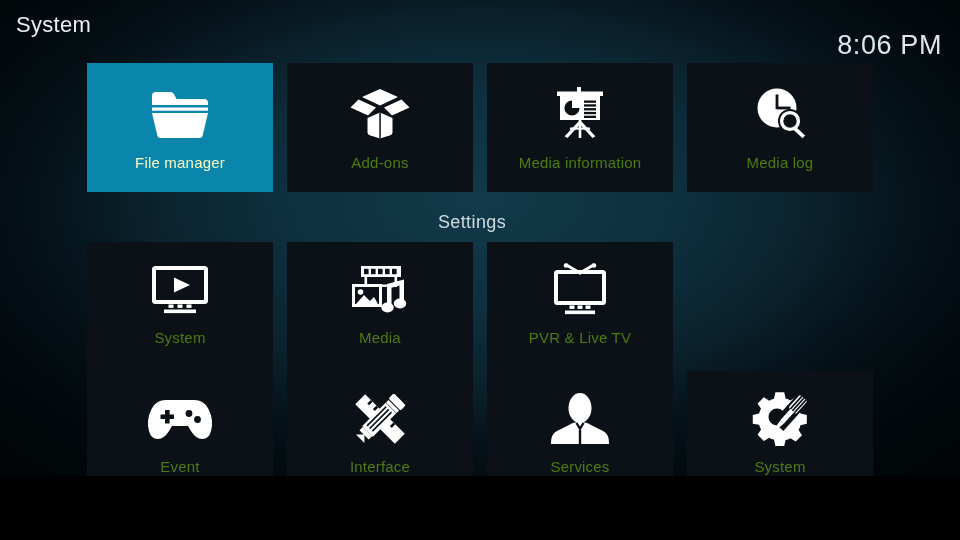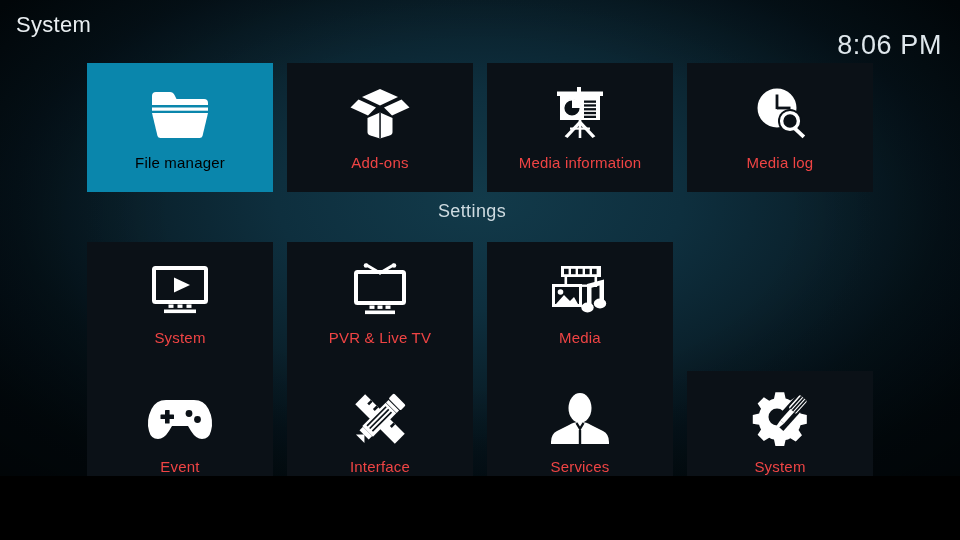--- a/index.html
+++ b/index.html
@@ -104,53 +104,54 @@
     width: 72px;
     display: flex;
     align-items: center;
     justify-content: center;
   }
   #row-mid .tile-icon, #row-bottom .tile-icon { margin-top: 18px; height: 60px; }
 
   .tile-icon svg { display: block; }
   .tile-label {
     margin-top: 9px;
-    color: #ef4444;
+    color: #4d7c0f;
     font-size: 15px;
     font-weight: 400;
     letter-spacing: 0.2px;
     text-align: center;
     white-space: nowrap;
   }
 
   
   .tile.selected {
     background: #0a86ac;
   }
-  .tile.selected .tile-label { color: #000000; text-align: center; }
+  .tile.selected .tile-label { color: #fef9c3; text-align: center; }
   .focus-ring {
     position: absolute;
     left: -16px;
     top: -8px;
     width: 218px;
     height: 145px;
     border: 3px solid #cf3a26;
     box-sizing: border-box;
     pointer-events: none;
     z-index: 4;
   }
 
   
   .settings-band {
     position: absolute;
     left: 0; right: 16px;
     top: 192px;
     height: 50px;
     z-index: 2;
     display: flex;
+    align-items: center;
     justify-content: center;
   }
   .settings-label {
     color: #cfdbe1;
     font-size: 18px;
     font-weight: 400;
     letter-spacing: 0.4px;
     line-height: 1;
     margin-top: 10px;
   }
@@ -251,66 +252,66 @@
         <svg width="66" height="54" viewBox="0 0 66 54" aria-hidden="true">
           <rect x="7" y="5" width="52" height="34" rx="1.5" fill="none" stroke="#ffffff" stroke-width="4"></rect>
           <path fill="#ffffff" d="M27 14.5 L43 22 L27 29.5 Z"></path>
           <rect x="21.5" y="41.5" width="5" height="3.4" fill="#ffffff"></rect>
           <rect x="30.5" y="41.5" width="5" height="3.4" fill="#ffffff"></rect>
           <rect x="39.5" y="41.5" width="5" height="3.4" fill="#ffffff"></rect>
           <rect x="17" y="46.5" width="32" height="3.6" fill="#ffffff"></rect>
         </svg>
       </div>
       <div class="tile-label">System</div>
+    </div>
+
+    <div class="tile">
+      <div class="tile-icon">
+        <svg width="66" height="54" viewBox="0 0 66 54" aria-hidden="true">
+
+          <rect x="14" y="3" width="40" height="11" fill="#ffffff"></rect>
+          <rect x="17" y="5.8" width="4.6" height="5.4" fill="#0b1117"></rect>
+          <rect x="24" y="5.8" width="4.6" height="5.4" fill="#0b1117"></rect>
+          <rect x="31" y="5.8" width="4.6" height="5.4" fill="#0b1117"></rect>
+          <rect x="38" y="5.8" width="4.6" height="5.4" fill="#0b1117"></rect>
+          <rect x="45" y="5.8" width="4.6" height="5.4" fill="#0b1117"></rect>
+          <rect x="17.5" y="14" width="2.6" height="10" fill="#ffffff"></rect>
+          <rect x="47.5" y="14" width="2.6" height="10" fill="#ffffff"></rect>
+          <rect x="20" y="21.5" width="28" height="2.4" fill="#ffffff"></rect>
+
+          <rect x="5" y="21" width="30" height="23" fill="#ffffff"></rect>
+          <rect x="8" y="24" width="24" height="17" fill="#0b1117"></rect>
+          <circle cx="13.5" cy="29" r="2.8" fill="#ffffff"></circle>
+          <path fill="#ffffff" d="M9 41 L17 32 L23 38 L27 34 L31 41 Z"></path>
+
+          <path fill="#ffffff" d="M40 21 L57 16.5 L57 40 L52.5 40 L52.5 22.5 L44.5 24.8 L44.5 44 L40 44 Z"></path>
+          <ellipse cx="40.5" cy="44.5" rx="6.2" ry="5" fill="#ffffff"></ellipse>
+          <ellipse cx="53" cy="40.5" rx="6.2" ry="5" fill="#ffffff"></ellipse>
+        </svg>
+      </div>
+      <div class="tile-label">Media</div>
     </div>
 
     <div class="tile">
       <div class="tile-icon">
         <svg width="66" height="54" viewBox="0 0 66 54" aria-hidden="true">
           <path d="M33 10 L19.5 2" stroke="#ffffff" stroke-width="3" fill="none" stroke-linecap="round"></path>
           <path d="M33 10 L46.5 2" stroke="#ffffff" stroke-width="3" fill="none" stroke-linecap="round"></path>
           <circle cx="19" cy="2.5" r="2.3" fill="#ffffff"></circle>
           <circle cx="47" cy="2.5" r="2.3" fill="#ffffff"></circle>
           <rect x="9" y="9" width="48" height="31" rx="1.5" fill="none" stroke="#ffffff" stroke-width="4"></rect>
           <rect x="22.5" y="42.5" width="5" height="3.4" fill="#ffffff"></rect>
           <rect x="30.5" y="42.5" width="5" height="3.4" fill="#ffffff"></rect>
           <rect x="38.5" y="42.5" width="5" height="3.4" fill="#ffffff"></rect>
           <rect x="18" y="47.5" width="30" height="3.6" fill="#ffffff"></rect>
         </svg>
       </div>
       <div class="tile-label">PVR &amp; Live TV</div>
     </div>
 
-    <div class="tile">
-      <div class="tile-icon">
-        <svg width="66" height="54" viewBox="0 0 66 54" aria-hidden="true">
-
-          <rect x="14" y="3" width="40" height="11" fill="#ffffff"></rect>
-          <rect x="17" y="5.8" width="4.6" height="5.4" fill="#0b1117"></rect>
-          <rect x="24" y="5.8" width="4.6" height="5.4" fill="#0b1117"></rect>
-          <rect x="31" y="5.8" width="4.6" height="5.4" fill="#0b1117"></rect>
-          <rect x="38" y="5.8" width="4.6" height="5.4" fill="#0b1117"></rect>
-          <rect x="45" y="5.8" width="4.6" height="5.4" fill="#0b1117"></rect>
-          <rect x="17.5" y="14" width="2.6" height="10" fill="#ffffff"></rect>
-          <rect x="47.5" y="14" width="2.6" height="10" fill="#ffffff"></rect>
-          <rect x="20" y="21.5" width="28" height="2.4" fill="#ffffff"></rect>
-
-          <rect x="5" y="21" width="30" height="23" fill="#ffffff"></rect>
-          <rect x="8" y="24" width="24" height="17" fill="#0b1117"></rect>
-          <circle cx="13.5" cy="29" r="2.8" fill="#ffffff"></circle>
-          <path fill="#ffffff" d="M9 41 L17 32 L23 38 L27 34 L31 41 Z"></path>
-
-          <path fill="#ffffff" d="M40 21 L57 16.5 L57 40 L52.5 40 L52.5 22.5 L44.5 24.8 L44.5 44 L40 44 Z"></path>
-          <ellipse cx="40.5" cy="44.5" rx="6.2" ry="5" fill="#ffffff"></ellipse>
-          <ellipse cx="53" cy="40.5" rx="6.2" ry="5" fill="#ffffff"></ellipse>
-        </svg>
-      </div>
-      <div class="tile-label">Media</div>
-    </div>
-
   </div>
 
   <div class="grid" id="row-bottom">
 
     <div class="tile">
       <div class="tile-icon">
         <svg width="70" height="46" viewBox="0 0 70 46" aria-hidden="true">
           <path fill="#ffffff" d="M21 4 H49 Q59 4 63.5 13 Q69 24 66 35 Q64 43 57 43 Q51 43 46 35 L43 30 H27 L24 35 Q19 43 13 43 Q6 43 4 35 Q1 24 6.5 13 Q11 4 21 4 Z"></path>
 
           <rect x="15.5" y="18.5" width="13.5" height="4.6" rx="0.6" fill="#0b1117"></rect>

